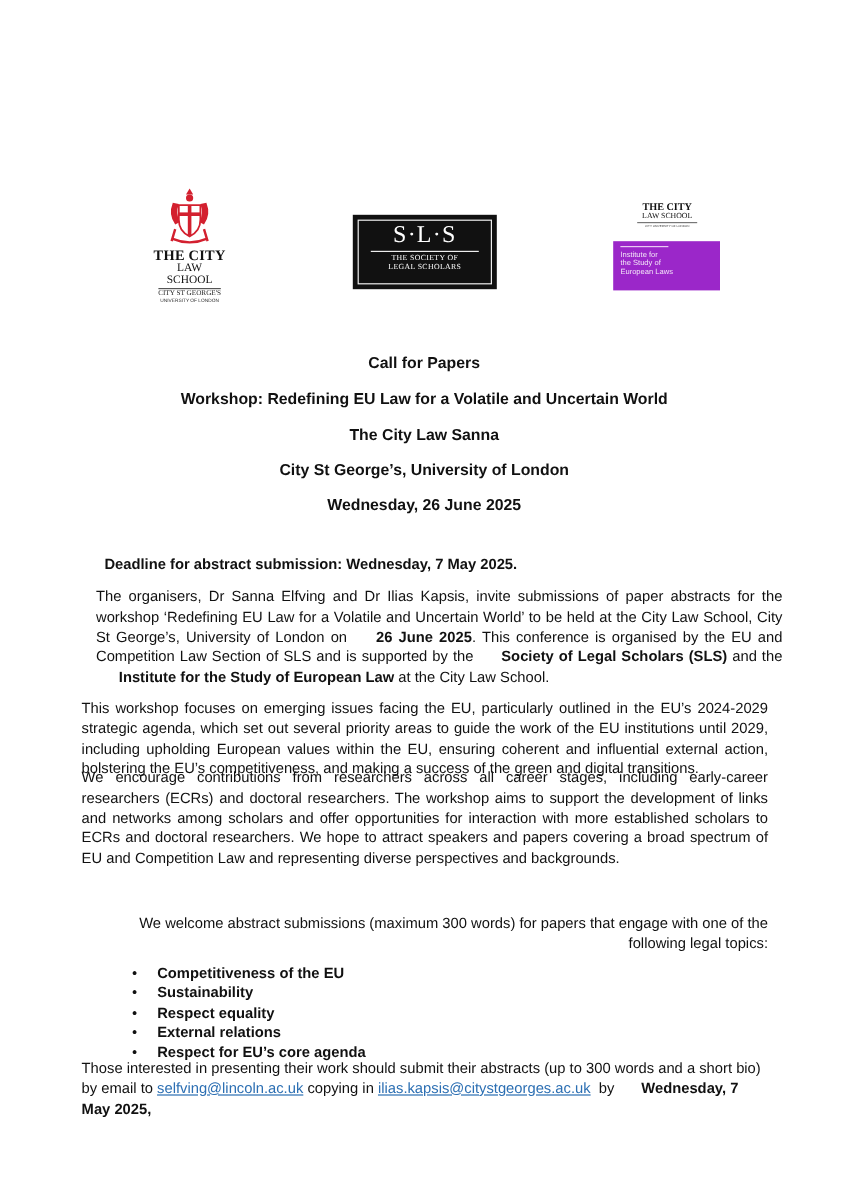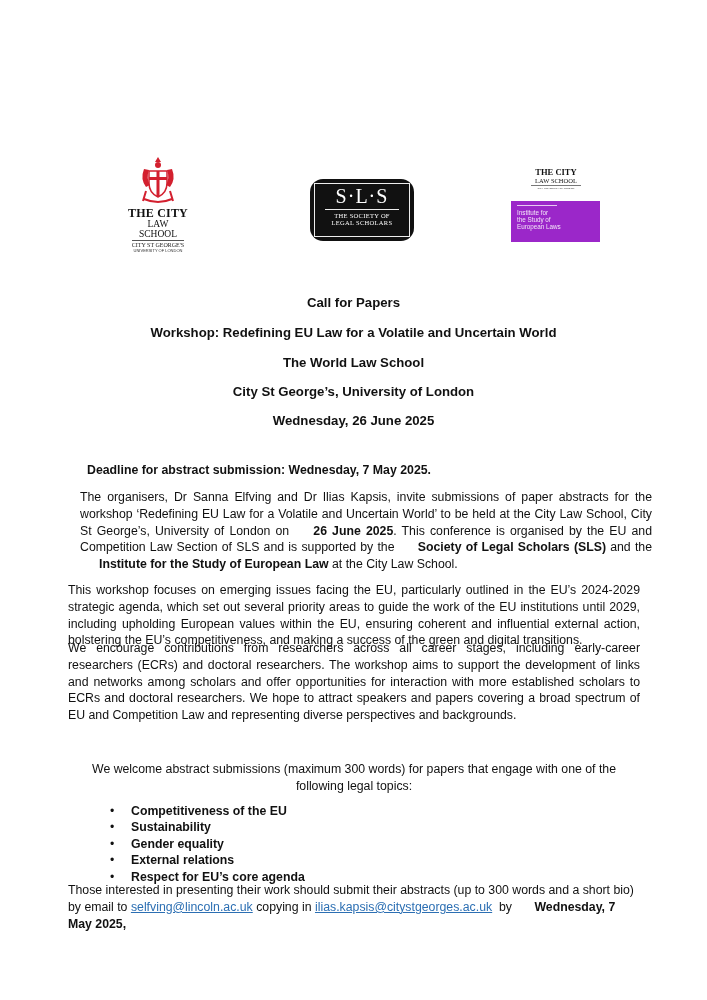--- a/index.html
+++ b/index.html
@@ -8,21 +8,21 @@
 
     
     .logo-city { position: absolute; left: 128px; top: 155px; width: 60px; height: 90px; text-align: center; }
     .logo-city svg { display: block; margin: 0 auto; }
     .logo-city .l1 { font-family: "Liberation Serif", serif; font-weight: bold; font-size: 12px; line-height: 12px; letter-spacing: 0.2px; color: #111; }
     .logo-city .l2 { font-family: "Liberation Serif", serif; font-size: 9.5px; line-height: 10px; color: #111; }
     .logo-city .rule { height: 1px; background: #555; margin: 1px 4px; }
     .logo-city .l3 { font-family: "Liberation Serif", serif; font-size: 6px; line-height: 6px; color: #222; }
     .logo-city .l4 { font-family: "Liberation Sans", sans-serif; font-size: 4px; line-height: 5px; color: #333; }
 
-    .logo-sls { position: absolute; left: 310px; top: 179px; width: 104px; height: 62px; background: #111; box-sizing: border-box; padding: 4px; border-radius: 13px; }
+    .logo-sls { position: absolute; left: 294px; top: 179px; width: 120px; height: 62px; background: #111; box-sizing: border-box; padding: 4px; }
     .logo-sls .inner { border: 1px solid #eee; height: 100%; box-sizing: border-box; text-align: center; }
     .logo-sls .big { font-family: "Liberation Serif", serif; color: #fff; font-size: 20px; line-height: 24px; letter-spacing: 1px; }
     .logo-sls .bar { height: 1px; background: #eee; margin: 1px 10px 2px; }
     .logo-sls .small { font-family: "Liberation Serif", serif; color: #fff; font-size: 6.5px; line-height: 7px; letter-spacing: 0.3px; }
 
     .logo-isel { position: absolute; left: 511px; top: 168px; width: 89px; height: 74px; }
     .logo-isel .head { text-align: center; margin-left: 0px; width: 50px; margin: 0 0 0 20px; }
     .logo-isel .h1 { font-family: "Liberation Serif", serif; font-weight: bold; font-size: 8.5px; line-height: 9px; color: #111; }
     .logo-isel .h2 { font-family: "Liberation Serif", serif; font-size: 6.5px; line-height: 7px; color: #111; }
     .logo-isel .hrule { height: 1px; background: #777; margin: 1px 0; }
@@ -84,47 +84,47 @@
   <div class="box">
     <div class="line"></div>
     <div class="t">Institute for</div>
     <div class="t">the Study of</div>
     <div class="t">European Laws</div>
   </div>
 </div>
 
 <div class="heading" style="top:295px;">Call for Papers</div>
 <div class="heading" style="top:325px;">Workshop: Redefining EU Law for a Volatile and Uncertain World</div>
-<div class="heading" style="top:355px;">The World Law School</div>
+<div class="heading" style="top:355px;">The City Law Sanna</div>
 <div class="heading" style="top:384px;">City St George’s, University of London</div>
 <div class="heading" style="top:413px;text-align:center;">Wednesday, 26 June 2025</div>
 
 <div class="body" style="top:462px;">
   <b>Deadline for abstract submission: Wednesday, 7 May 2025.</b>
 </div>
 
 <div class="body" style="top:489px;margin-left:12px;">
   <p class="para"><span>The organisers, Dr Sanna Elfving and Dr Ilias Kapsis, invite submissions of paper abstracts for the workshop ‘Redefining EU Law for a Volatile and Uncertain World’ to be held at the City Law School, City St George’s, University of London on </span><b>26 June 2025</b><span>. This conference is organised by the EU and Competition Law Section of SLS and is supported by the </span><b>Society of Legal Scholars (SLS)</b><span> and the </span><b>Institute for the Study of European Law</b><span> at the City Law School.</span></p>
 </div>
 
 <div class="body" style="top:582px;">
   <p class="para">This workshop focuses on emerging issues facing the EU, particularly outlined in the EU’s 2024-2029 strategic agenda, which set out several priority areas to guide the work of the EU institutions until 2029, including upholding European values within the EU, ensuring coherent and influential external action, bolstering the EU’s competitiveness, and making a success of the green and digital transitions.</p>
 </div>
 
 <div class="body" style="top:640px;">
   <p class="para">We encourage contributions from researchers across all career stages, including early-career researchers (ECRs) and doctoral researchers. The workshop aims to support the development of links and networks among scholars and offer opportunities for interaction with more established scholars to ECRs and doctoral researchers. We hope to attract speakers and papers covering a broad spectrum of EU and Competition Law and representing diverse perspectives and backgrounds.</p>
 </div>
 
 <div class="body" style="top:761px;">
-  <p class="para" style="text-align:center;">We welcome abstract submissions (maximum 300 words) for papers that engage with one of the following legal topics:</p>
+  <p class="para" style="text-align:right;">We welcome abstract submissions (maximum 300 words) for papers that engage with one of the following legal topics:</p>
 </div>
 
 <div class="topics">
   <div class="topic"><span class="bullet">•</span><span>Competitiveness of the EU</span></div>
   <div class="topic"><span class="bullet">•</span><span>Sustainability</span></div>
-  <div class="topic"><span class="bullet">•</span><span>Gender equality</span></div>
+  <div class="topic"><span class="bullet">•</span><span>Respect equality</span></div>
   <div class="topic"><span class="bullet">•</span><span>External relations</span></div>
   <div class="topic"><span class="bullet">•</span><span>Respect for EU’s core agenda</span></div>
 </div>
 
 <div class="body" style="top:882px;">
   <p class="para" style="text-align:left;"><span>Those interested in presenting their work should submit their abstracts (up to 300 words and a short bio) by email to </span><a class="link" href="#">selfving@lincoln.ac.uk</a><span> copying in </span><a class="link" href="#">ilias.kapsis@citystgeorges.ac.uk</a><span style="white-space:pre;">  by </span><b>Wednesday, 7 May 2025,</b></p>
 </div>
 
 </body></html>

